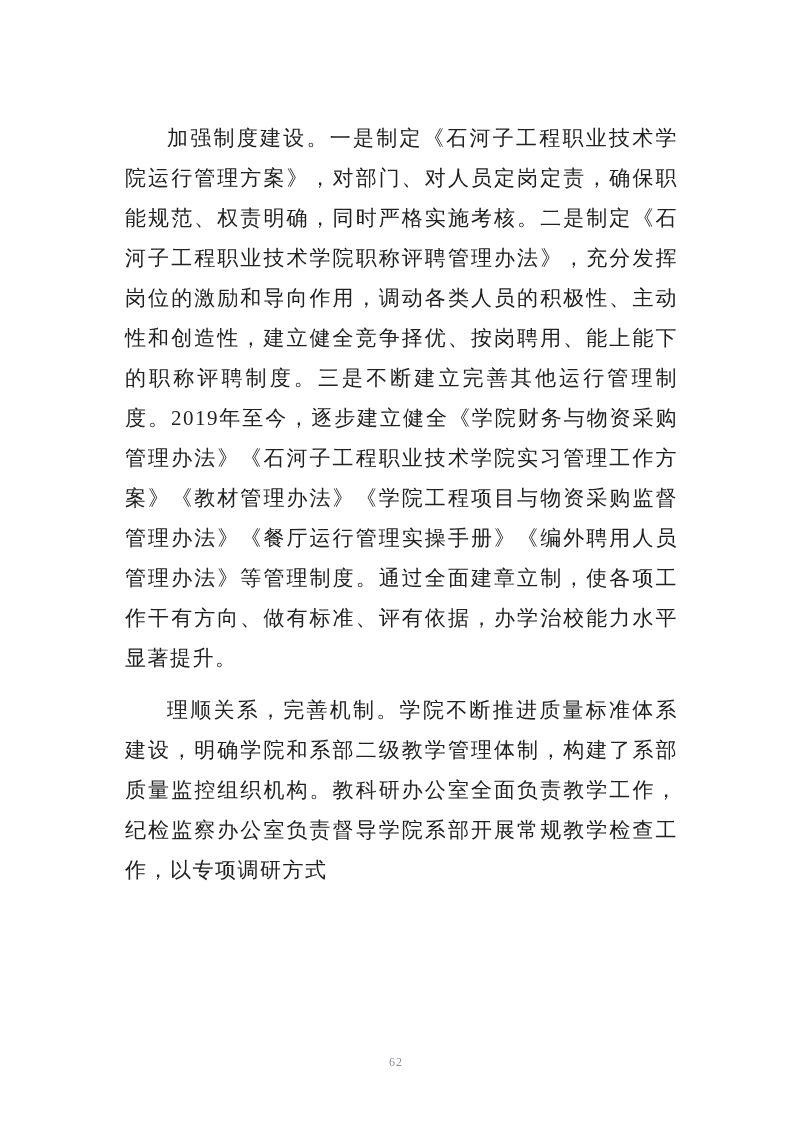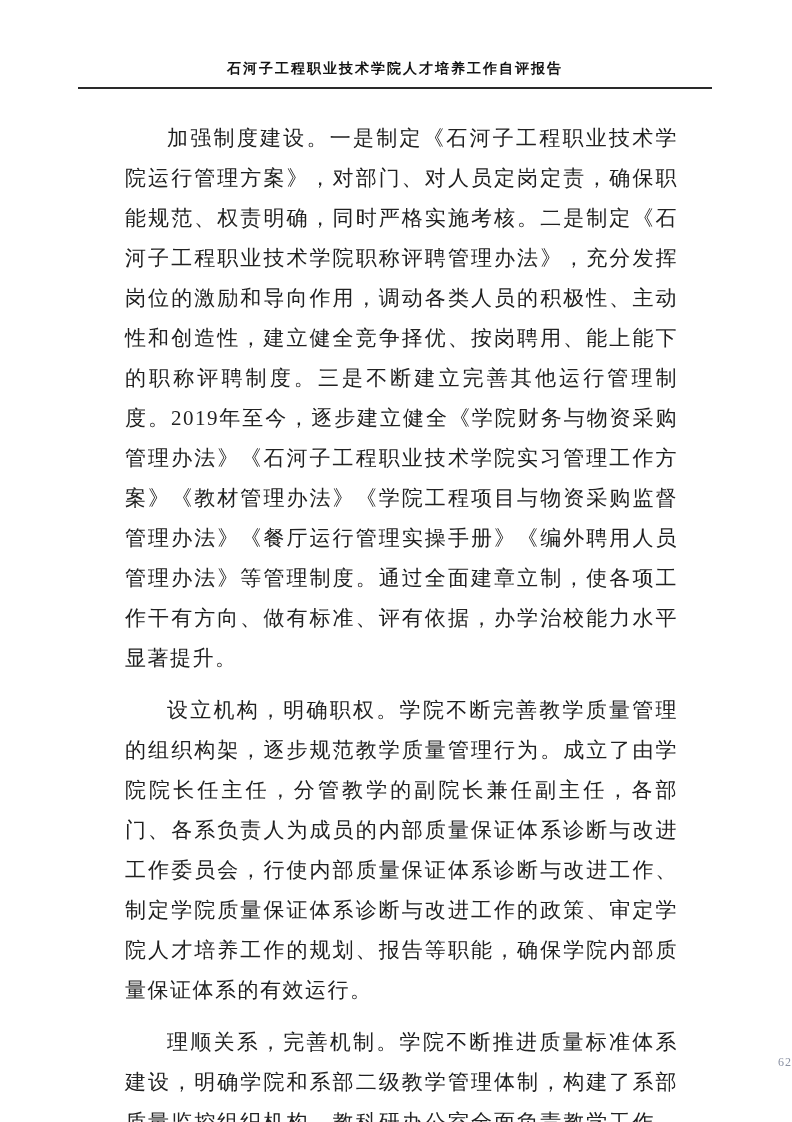--- a/index.html
+++ b/index.html
@@ -50,41 +50,36 @@
   }
   .body-text p {
     margin: 12px;
     text-indent: 2em;
   }
   .footer {
     position: absolute;
     top: 1052px;
     left: 0;
     width: 100%;
-    text-align: right;
+    text-align: center;
   }
   .page-number {
     font-size: 12px;
     color: #8a91a2;
     letter-spacing: 1px;
   }
 </style>
 </head>
 <body>
 
 <div class="page">
 
-  <div class="header">
-    <div class="header-title">石河子工程职业技术学院人才培养工作自评报告</div>
-    <div class="header-rule"></div>
-  </div>
 
   <div class="body-text">
     <p>加强制度建设。一是制定《石河子工程职业技术学院运行管理方案》，对部门、对人员定岗定责，确保职能规范、权责明确，同时严格实施考核。二是制定《石河子工程职业技术学院职称评聘管理办法》，充分发挥岗位的激励和导向作用，调动各类人员的积极性、主动性和创造性，建立健全竞争择优、按岗聘用、能上能下的职称评聘制度。三是不断建立完善其他运行管理制度。2019年至今，逐步建立健全《学院财务与物资采购管理办法》《石河子工程职业技术学院实习管理工作方案》《教材管理办法》《学院工程项目与物资采购监督管理办法》《餐厅运行管理实操手册》《编外聘用人员管理办法》等管理制度。通过全面建章立制，使各项工作干有方向、做有标准、评有依据，办学治校能力水平显著提升。</p>
-    <p>设立机构，明确职权。学院不断完善教学质量管理的组织构架，逐步规范教学质量管理行为。成立了由学院院长任主任，分管教学的副院长兼任副主任，各部门、各系负责人为成员的内部质量保证体系诊断与改进工作委员会，行使内部质量保证体系诊断与改进工作、制定学院质量保证体系诊断与改进工作的政策、审定学院人才培养工作的规划、报告等职能，确保学院内部质量保证体系的有效运行。</p>
     <p>理顺关系，完善机制。学院不断推进质量标准体系建设，明确学院和系部二级教学管理体制，构建了系部质量监控组织机构。教科研办公室全面负责教学工作，纪检监察办公室负责督导学院系部开展常规教学检查工作，以专项调研方式</p>
   </div>
 
   <div class="footer">
     <span class="page-number">62</span>
   </div>
 
 </div>
 
 </body></html>

